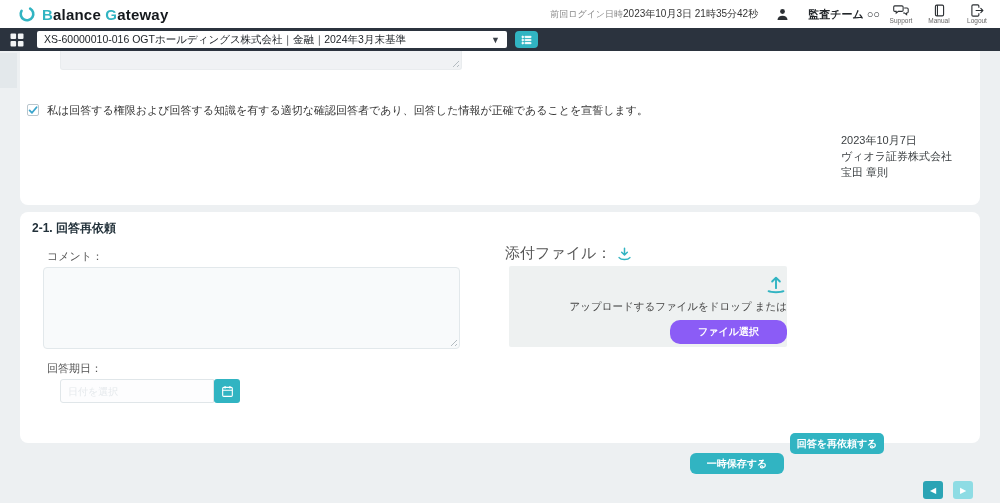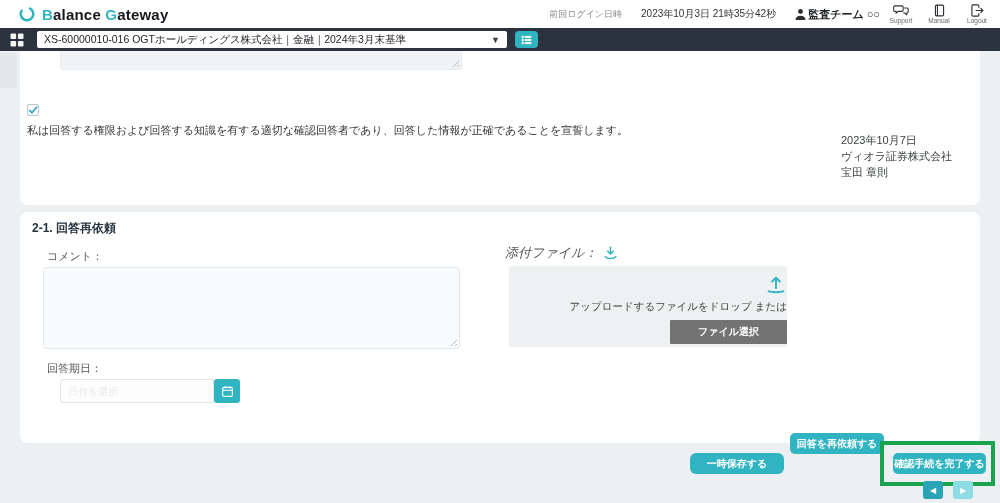--- a/index.html
+++ b/index.html
@@ -7,22 +7,22 @@
   body { font-family:"Liberation Sans","DejaVu Sans",sans-serif; }
   .page { position:relative; width:1000px; height:503px; background:var(--page-bg,#edf0f2); overflow:hidden; }
 
   
   .topbar { position:absolute; left:0; top:0; width:1000px; height:28px; background:#ffffff; display:flex; align-items:center; }
   .brand { display:flex; align-items:center; gap:6px; margin-left:18px; }
   .brand-text { font-size:15px; font-weight:800; color:#15191d; letter-spacing:.2px; }
   .brand-text .accent { color:var(--accent,#31b4c2); }
   .header-right { position:absolute; right:6px; top:0; height:28px; display:flex; align-items:center; }
   .login-label { font-size:9px; color:#888; }
-  .login-value { font-size:10px; color:#333; margin-left:19px; }
-  .user-chip { display:flex; align-items:center; gap:1px; margin-left:18px; font-size:11px; font-weight:700; color:#22262a; }
+  .login-value { font-size:10px; color:#333; margin-left:0; }
+  .user-chip { display:flex; align-items:center; gap:19px; margin-left:18px; font-size:11px; font-weight:700; color:#22262a; }
   .hdr-iconbtn { width:34px; display:flex; flex-direction:column; align-items:center; gap:1px; margin-left:4px; cursor:pointer; }
   .hdr-iconbtn .lbl { font-size:6.5px; color:#666; line-height:1; }
 
   
   .selector-bar { position:absolute; left:0; top:28px; width:1000px; height:23px; background:var(--darkbar,#2b333e); display:flex; align-items:center; padding-left:10px; }
   .apps-icon { width:14px; height:14px; flex:0 0 auto; }
   .company-select { margin-left:13px; width:470px; height:17px; background:#fff; border-radius:2px; display:flex; align-items:center; padding:0 7px; font-size:10.5px; color:#1c2126; cursor:pointer;gap:9px; }
   .company-select .val { flex:1; white-space:nowrap; overflow:hidden; }
   .company-select .caret { font-size:9px; color:#3a4048; margin-left:4px; }
   .list-btn { margin-left:8px; width:23px; height:17px; background:var(--accent,#31b4c2); border:none; border-radius:4px; display:flex; align-items:center; justify-content:center; cursor:pointer; }
@@ -31,42 +31,42 @@
   .left-strip { position:absolute; left:0; top:53px; width:17px; height:35px; background:#e3e8eb; }
   .card { position:absolute; left:20px; width:960px; background:#fff; }
   .card1 { top:51px; height:154px; border-radius:0 0 8px 8px; }
   .card2 { top:212px; height:231px; border-radius:8px; }
 
   .partial-textarea { position:absolute; left:40px; top:0; width:402px; height:19px; background:#f0f2f4; border:1px solid #e9ecee; border-top:none; border-radius:0 0 3px 3px; }
   .grip { position:absolute; right:2px; bottom:2px; width:9px; height:9px;
     background:repeating-linear-gradient(135deg, transparent 0 2px, #b4bcc1 2px 3px);
     clip-path:polygon(100% 0, 100% 100%, 0 100%); }
 
-  .checkbox-row { position:absolute; left:7px; top:53px; display:flex; align-items:flex-start; gap:8px;flex-direction:column; }
+  .checkbox-row { position:absolute; left:7px; top:53px; display:flex; align-items:flex-start; gap:8px; }
   .checkbox { width:12px; height:12px; background:#fff; border:1px solid #b9c6cd; border-radius:2px; display:flex; align-items:center; justify-content:center; cursor:pointer; flex:0 0 auto; }
   .checkbox-label { font-size:11px; color:#333; line-height:13px; }
 
   .sign-block { position:absolute; left:821px; top:81px; font-size:11px; color:#3c4043; line-height:16px; }
 
   .section-title { position:absolute; left:12px; top:8px; font-size:12px; font-weight:700; color:#22313a; }
   .field-label { position:absolute; font-size:11px; color:#555;text-align:right; }
   .lbl-comment { left:27px; top:37px; }
   .lbl-deadline { left:27px; top:149px; }
 
   .comment-area { position:absolute; left:23px; top:55px; width:417px; height:82px; background:#f8fafb; border:1px solid #e2e8eb; border-radius:4px; }
 
   .date-input { position:absolute; left:40px; top:167px; width:154px; height:24px; background:#fdfdfe; border:1px solid #e0e6e9; border-radius:3px 0 0 3px; font-size:10px; padding:0 7px; color:#444; font-family:inherit; }
   .date-input::placeholder { color:#e5e9ec; }
   .cal-btn { position:absolute; left:194px; top:167px; width:26px; height:24px; background:var(--accent,#31b4c2); border:none; border-radius:3px; display:flex; align-items:center; justify-content:center; cursor:pointer; }
 
   .attach-label-row { position:absolute; left:485px; top:32px; display:flex; align-items:center; gap:5px; }
-  .attach-label-row .field-label-inline { font-size:13px; color:#555;font-style:italic; }
+  .attach-label-row .field-label-inline { font-size:15px; color:#555; }
   .dropzone { position:absolute; left:489px; top:54px; width:278px; height:81px; background:#eef1f1; border-radius:2px; display:flex; flex-direction:column; align-items:flex-end; cursor:pointer; }
   .dropzone-text { font-size:10.5px; color:#444; margin-top:5px; }
-  .file-select-btn { margin-top:6px; background:#737373; color:#fff; border:none; border-radius:1px; font-size:10px; font-weight:700; padding:5px 28px; font-family:inherit; cursor:pointer; }
+  .file-select-btn { margin-top:6px; background:#8b5cf6; color:#fff; border:none; border-radius:10px; font-size:10px; font-weight:700; padding:5px 28px; font-family:inherit; cursor:pointer; }
 
   
   .action-btn { position:absolute; height:21px; background:var(--accent,#31b4c2); color:#fff; border:none; border-radius:5px; font-size:10px; font-weight:700; font-family:inherit; display:flex; align-items:center; justify-content:center; cursor:pointer; }
   .btn-save { left:690px; top:453px; width:94px;border-radius:6px; }
   .btn-rerequest { left:790px; top:433px; width:94px; }
   .highlight-box { position:absolute; left:880px; top:441px; width:115px; height:45px; border:4px solid var(--highlight-green,#1ba24e); }
   .btn-complete { position:absolute; left:9px; top:8px; width:93px; height:21px; background:var(--accent,#31b4c2); color:#fff; border:none; border-radius:5px; font-size:10px; font-weight:700; font-family:inherit; display:flex; align-items:center; justify-content:center; cursor:pointer; }
 
   .nav-btn { position:absolute; top:481px; width:20px; height:18px; border:none; border-radius:3px; color:#fff; font-size:8px; display:flex; align-items:center; justify-content:center; cursor:pointer; padding:0; }
   .nav-prev { left:923px; background:var(--accent-dark,#2ba4b5); }
@@ -191,23 +191,20 @@
         <path d="M8 11V3.6M5.2 6.2 8 3.4l2.8 2.8"></path>
         <path d="M2.6 13.2c2 1 8.8 1 10.8 0"></path>
       </svg>
       <div class="dropzone-text">アップロードするファイルをドロップ または</div>
       <button class="file-select-btn">ファイル選択</button>
     </div>
   </section>
 
   <button class="action-btn btn-save">一時保存する</button>
   <button class="action-btn btn-rerequest">回答を再依頼する</button>
-  <div class="highlight-box">
-    <button class="btn-complete">確認手続を完了する</button>
-  </div>
 
   <button class="nav-btn nav-prev">
       <span>◀</span>
     </button>
   <button class="nav-btn nav-next">
       <span>▶</span>
     </button>
 
 </div>
 

